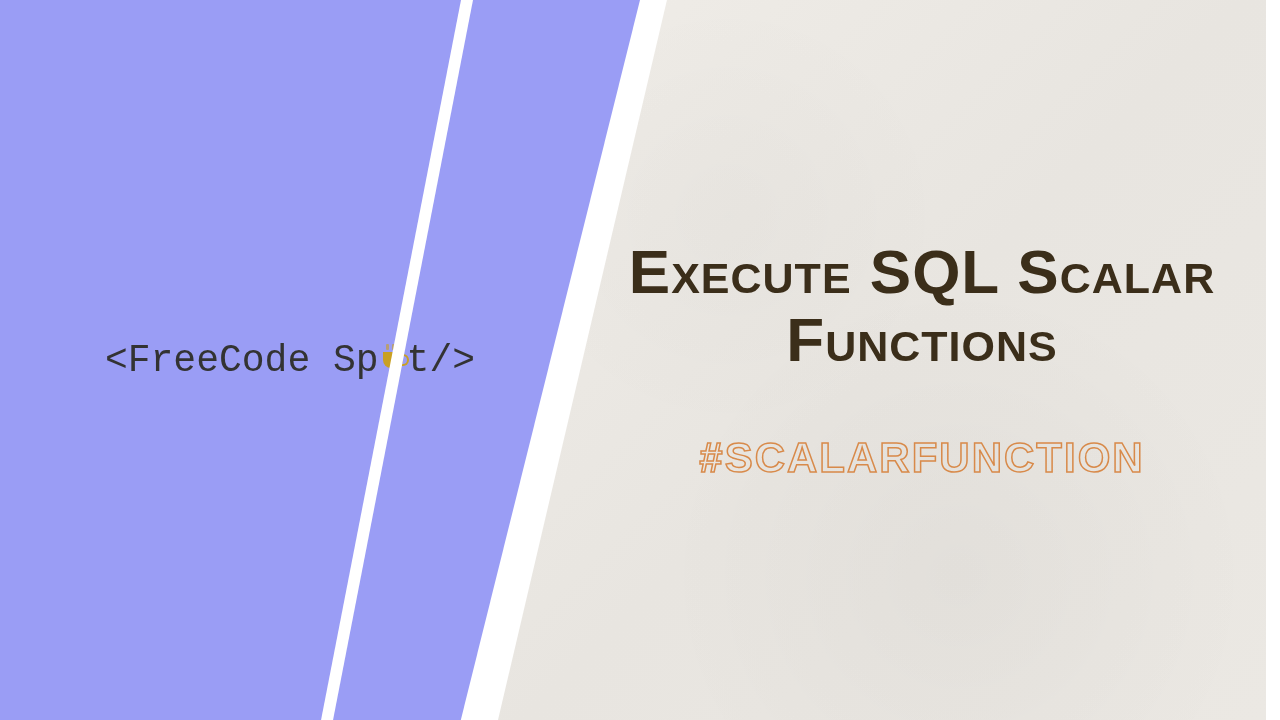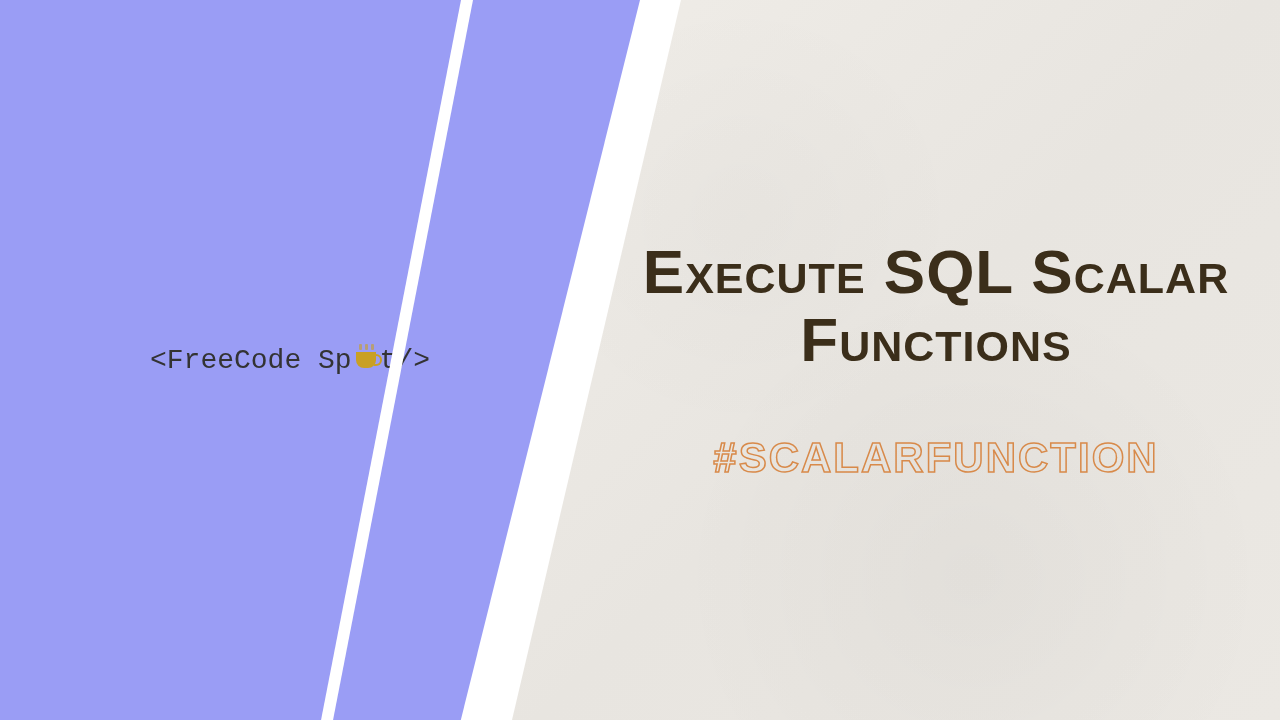--- a/index.html
+++ b/index.html
@@ -25,21 +25,21 @@
       width: 50%;
       height: 100%;
       position: relative;
       display: flex;
       align-items: center;
       justify-content: center;
       clip-path: polygon(0 0, 100% 0, 72% 100%, 0 100%);
     }
     .right-panel {
       position: absolute;
-      right: 0;
+      right: 14px;
       top: 0;
       width: 60%;
       height: 100%;
       background: linear-gradient(135deg, #f0ede8 0%, #e8e5e0 50%, #ebe8e3 100%);
       clip-path: polygon(22% 0, 100% 0, 100% 100%, 0 100%);
       display: flex;
       flex-direction: column;
       align-items: center;
       justify-content: center;
       padding-left: 80px;
@@ -61,21 +61,21 @@
       left: 36%;
       width: 12px;
       height: 100%;
       background: #ffffff;
       transform: skewX(-11deg);
       transform-origin: top;
       z-index: 5;
     }
     .logo {
       font-family: 'Courier New', monospace;
-      font-size: 28px;
+      font-size: 38px;
       color: #333;
       white-space: nowrap;
       position: relative;
       z-index: 2;
       display: flex;
       align-items: center;
       margin-left: -60px;
     }
     .logo .bracket {
       color: #333;

